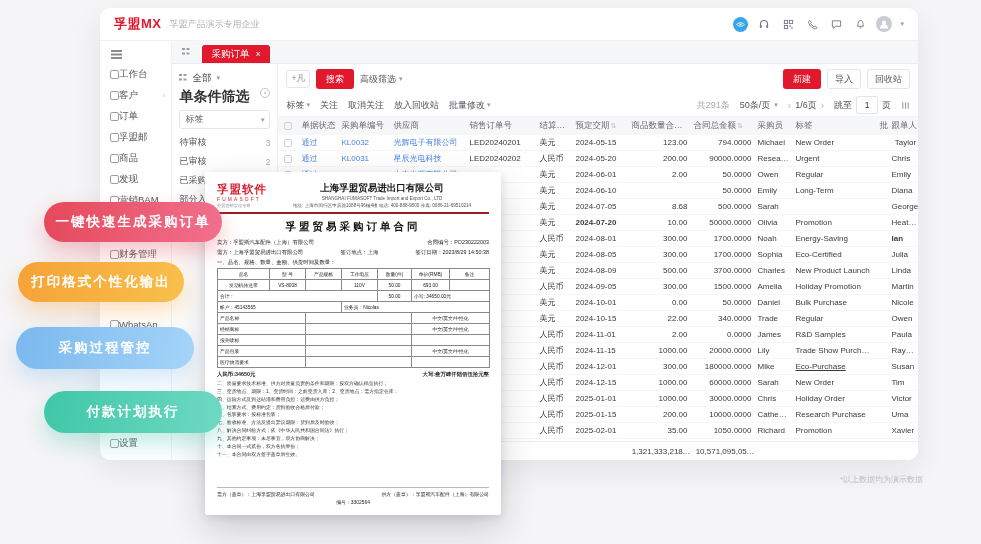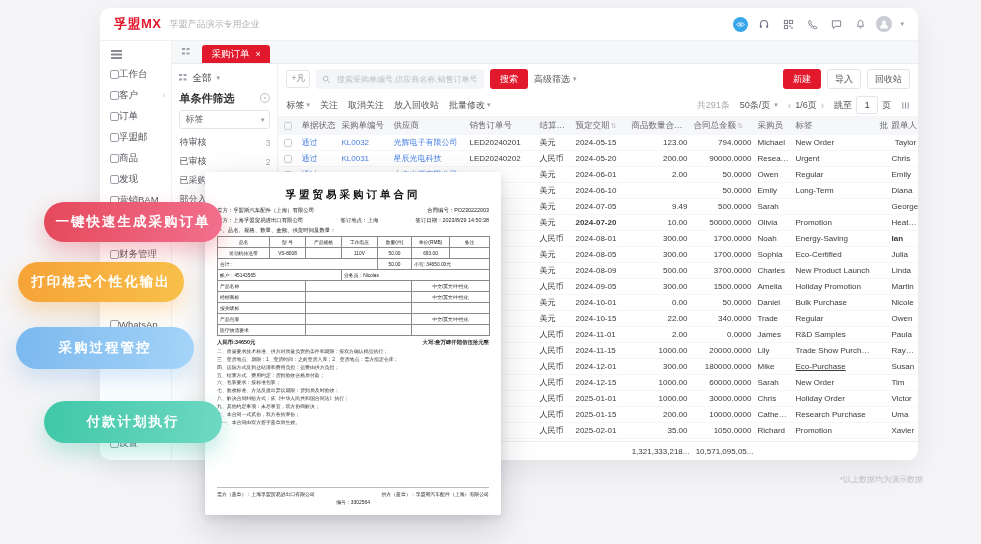--- a/index.html
+++ b/index.html
@@ -37,21 +37,21 @@
   .grid-icon{width:8px;height:8px;margin-bottom:7px;position:relative;flex:0 0 8px}
   .grid-icon::before{content:"";position:absolute;width:2.4px;height:2.4px;background:#9aa0ab;
                      box-shadow:4.5px 0 #9aa0ab,0 4.5px #9aa0ab,4.5px 4.5px #9aa0ab}
   .tab-active{background:var(--brand,#e2182c);color:#fff;font-size:9.5px;height:18px;display:flex;align-items:center;gap:6px;padding:0 9px;border-radius:3px 3px 0 0;cursor:pointer}
   .tab-close{font-size:9px;cursor:pointer}
 
   .lower{flex:1;display:flex;min-height:0}
   .filter-panel{flex:0 0 106px;border-right:1px solid #f1f1f4;padding:4px 7px;display:flex;flex-direction:column;min-height:0;box-sizing:border-box}
   .view-row{height:20px;display:flex;align-items:center;gap:5px;font-size:9.5px;color:#444}
   .view-row .grid-icon{margin-bottom:0}
-  .filter-head{height:20px;display:flex;align-items:center;font-size:11px;color:#333;font-weight:700}
+  .filter-head{height:20px;display:flex;align-items:flex-start;font-size:14px;color:#333;font-weight:700}
   .circle-icon{margin-left:auto;width:8px;height:8px;border:1px solid #c2c4ca;border-radius:50%;position:relative}
   .circle-icon::after{content:"";position:absolute;left:2.5px;top:2.5px;width:2px;height:2px;background:#c2c4ca;border-radius:50%}
   .tag-select{height:17px;border:1px solid #e3e5ea;border-radius:3px;display:flex;align-items:center;justify-content:space-between;padding:0 5px;font-size:9px;color:#666;cursor:pointer;margin:2px 0 4px}
   .filter-item{height:19px;display:flex;align-items:center;justify-content:space-between;font-size:9px;color:#55555c;cursor:pointer}
   .filter-count{color:#aaa;font-size:8.5px}
 
   .main{flex:1;display:flex;flex-direction:column;min-width:0}
   .search-row{flex:0 0 30px;display:flex;align-items:center;gap:6px;padding:0 8px}
   .chip{border:1px solid #e3e5ea;border-radius:3px;font-size:8.5px;color:#8a8a92;padding:2px 4px;cursor:pointer;white-space:nowrap}
   .searchbox{width:168px;height:20px;background:#f4f5f8;border-radius:3px;display:flex;align-items:center;gap:4px;padding:0 6px;box-sizing:border-box}
@@ -109,21 +109,21 @@
   .doc-footer{margin-top:auto;border-top:1px solid #bbb;padding-top:3px}
   .doc-foot-row{display:flex;justify-content:space-between;font-size:4.9px;gap:6px}
   .doc-foot-no{text-align:center;font-size:4.9px;margin-top:2px}
 
   
   .badge{position:absolute;height:40px;border-radius:21px;display:flex;align-items:center;justify-content:center;
          color:#fff;font-weight:700;font-size:13.5px;letter-spacing:2px;z-index:10;white-space:nowrap}
   .badge-0{left:44px;top:202px;width:178px}
   .badge-1{left:18px;top:262px;width:166px}
   .badge-2{left:16px;top:327px;width:178px;height:42px}
-  .badge-3{left:44px;top:401px;width:178px;height:42px}
+  .badge-3{left:44px;top:391px;width:178px;height:42px}
 </style>
 </head>
 <body>
 
 <div class="stage">
 
   <div class="window">
 
     <div class="topbar">
       <span class="logo">孚盟MX</span>
@@ -275,27 +275,20 @@
                   <span>已入库</span>
                   <span class="filter-count"></span>
                 </div>
               </div>
           </div>
 
           <div class="main">
 
             <div class="search-row">
               <span class="chip">+凡</span>
-              <span class="searchbox">
-                <svg width="9" height="9" viewBox="0 0 10 10">
-                    <circle cx="4" cy="4" r="2.6" fill="none" stroke="#b9bcc2" stroke-width="1.1"></circle>
-                    <line x1="6" y1="6" x2="8.6" y2="8.6" stroke="#b9bcc2" stroke-width="1.1"></line>
-                  </svg>
-                <input placeholder="搜索采购单编号,供应商名称,销售订单号" style="">
-              </span>
               <button class="btn btn-red">搜索</button>
               <span class="adv">
                 <span>高级筛选</span>
                 <span class="caret">▾</span>
               </span>
               <span class="spacer"></span>
               <button class="btn btn-red">新建</button>
               <button class="btn btn-ghost">导入</button>
               <button class="btn btn-ghost">回收站</button>
             </div>
@@ -422,21 +415,21 @@
                   <div class="trow">
                     <div class="cell c-center" style="width: 20px;">
                       <span class="checkbox"></span>
                     </div>
                     <div class="cell" style="width: 40px;"></div>
                     <div class="cell" style="width: 52px;"></div>
                     <div class="cell" style="width: 76px;"></div>
                     <div class="cell" style="width: 70px;"></div>
                     <div class="cell" style="width: 36px;">美元</div>
                     <div class="cell" style="width: 56px;">2024-07-05</div>
-                    <div class="cell num" style="width: 62px;">9.49</div>
+                    <div class="cell num" style="width: 62px;">8.68</div>
                     <div class="cell num" style="width: 64px;">500.0000</div>
                     <div class="cell" style="width: 38px;">Sarah</div>
                     <div class="cell" style="width: 84px;"></div>
                     <div class="cell" style="width: 12px;"></div>
                     <div class="cell" style="width: 34px;">George</div>
                   </div>
                   <div class="trow">
                     <div class="cell c-center" style="width: 20px;">
                       <span class="checkbox"></span>
                     </div>
@@ -699,20 +692,32 @@
                 </div>
             </div>
 
           </div>
         </div>
       </div>
     </div>
   </div>
 
   <div class="doc">
+    <div class="doc-head">
+      <div>
+        <div class="doc-logo-cn">孚盟软件</div>
+        <div class="doc-logo-en">FUMASOFT</div>
+        <div class="doc-logo-tag">外贸营销管理专家</div>
+      </div>
+      <div class="doc-co">
+        <div class="doc-co-cn">上海孚盟贸易进出口有限公司</div>
+        <div class="doc-co-en">SHANGHAI FUMASOFT Trade Import and Export Co., LTD</div>
+        <div class="doc-co-info">地址: 上海市闵行区申滨路1088号96幢4楼  电话: 400-888-9800  传真: 0086-21-69510214</div>
+      </div>
+    </div>
     <div class="doc-title">孚盟贸易采购订单合同</div>
     <div class="doc-meta">
       <span>卖方：孚盟斯汽车配件（上海）有限公司</span>
       <span>合同编号：PO230222003</span>
     </div>
     <div class="doc-meta">
       <span>需方：上海孚盟贸易进出口有限公司</span>
       <span>签订地点：上海</span>
       <span>签订日期：2023/8/29 14:50:38</span>
     </div>

